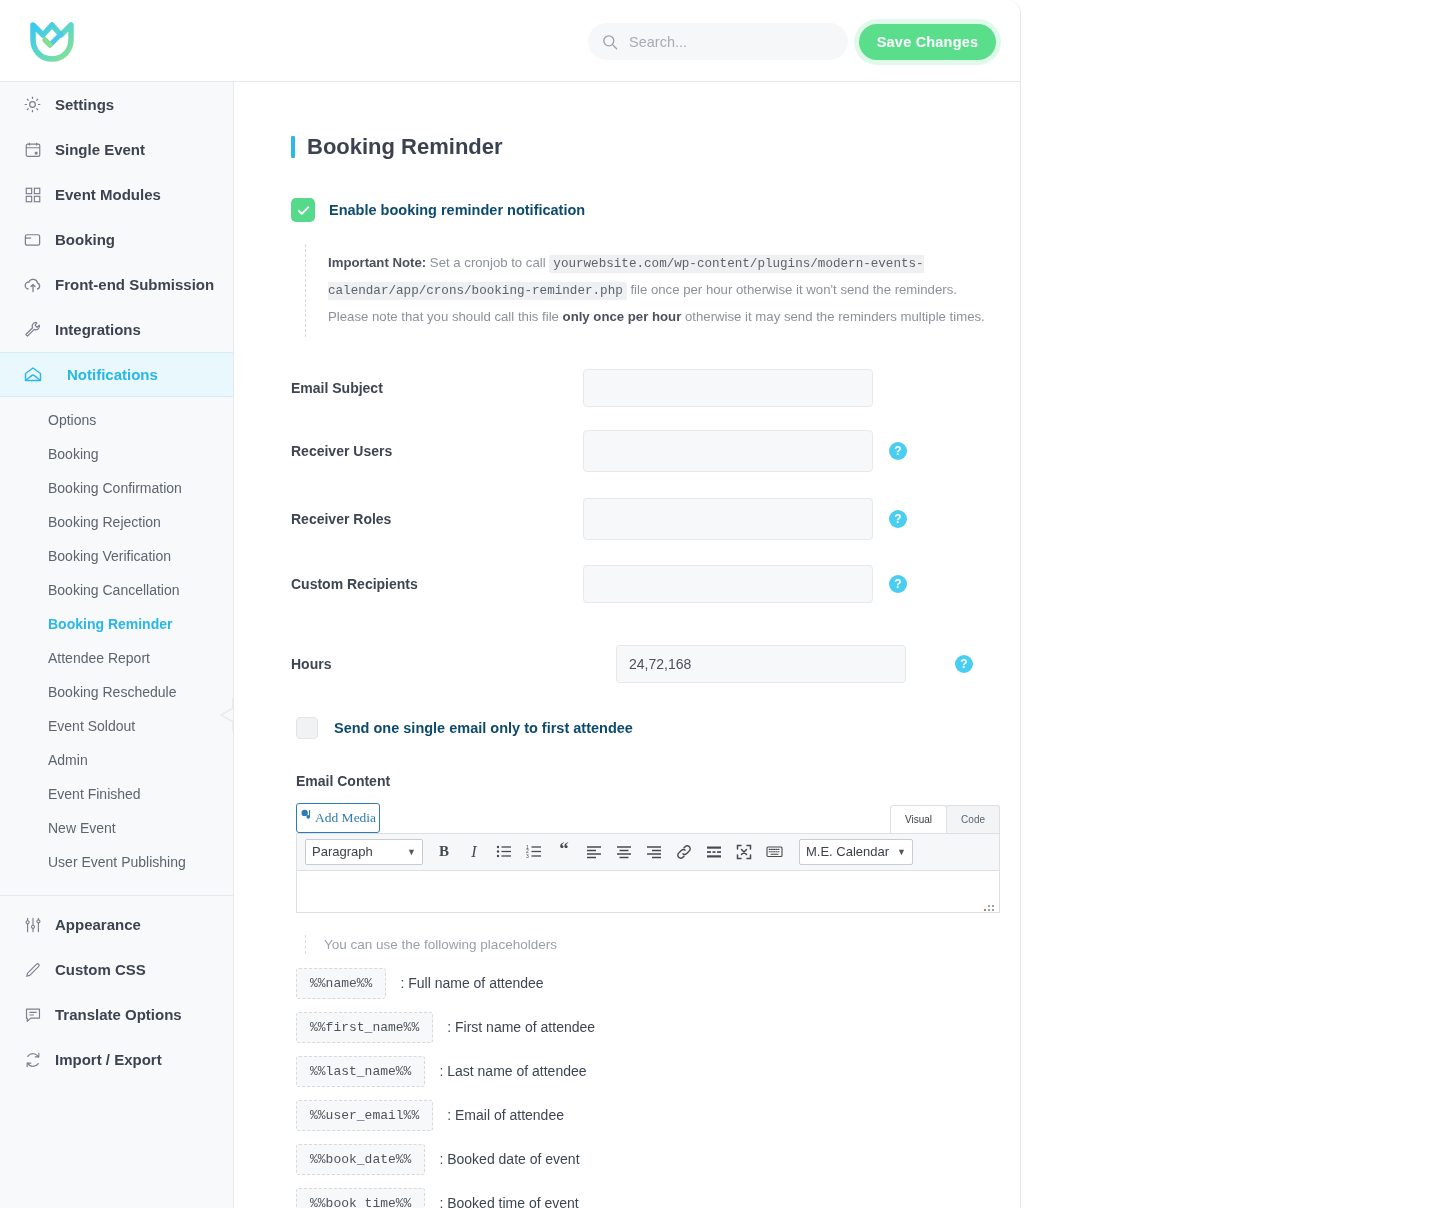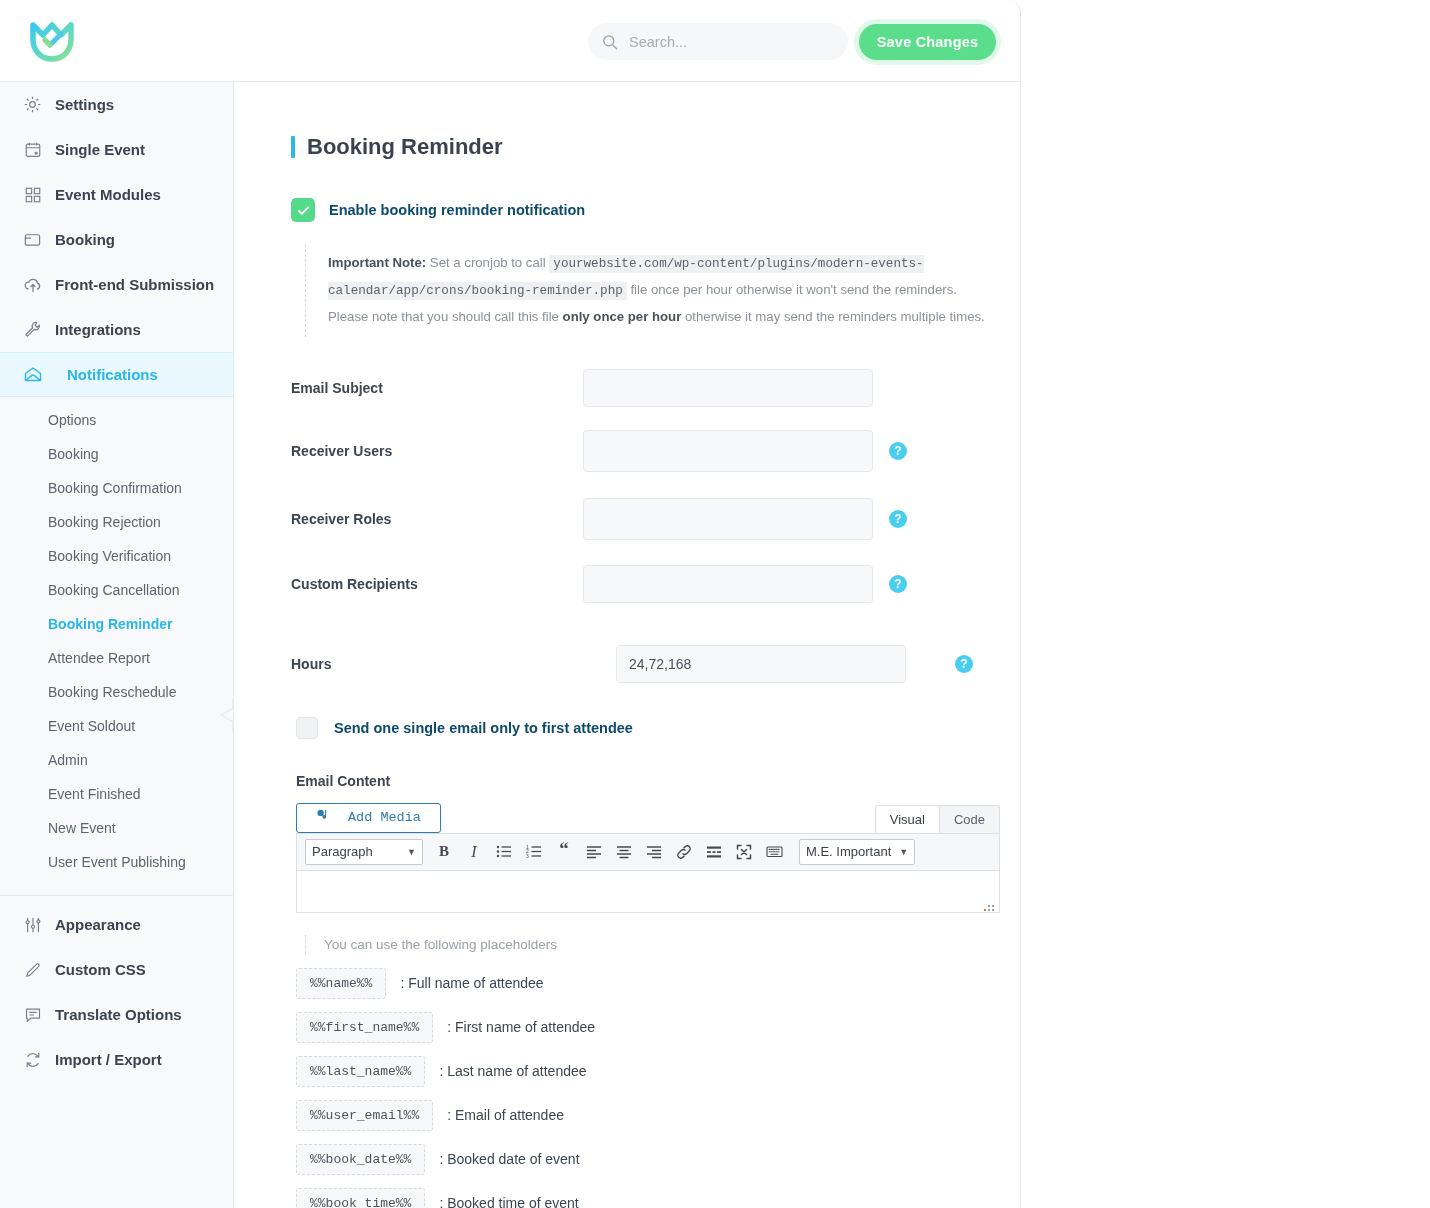--- a/index.html
+++ b/index.html
@@ -154,30 +154,30 @@
     flex: 0 0 auto; cursor: pointer;
   }
   
   .ed-label {
     font-size: 14px; font-weight: bold; color: #3e4552;
     margin: 34px 0 12px 5px;
   }
   .editor { width: 704px; position: relative; }
   .ed-top { display: flex; align-items: flex-end; height: 32px; }
   .add-media {
-    display: flex; align-items: center; gap: 17px;
-    height: 30px; padding: 0 19px;
+    display: flex; align-items: center; gap: 0;
+    height: 30px; padding: 0 3px;
     background: #ffffff; border: 1px solid #2f7cb5; border-radius: 3px;
     color: #2f7cb5; font-size: 13.5px; cursor: pointer;
-    font-family: Liberation Mono, monospace;
+    font-family: Liberation Serif, serif;
   }
   .tabs { margin-left: auto; display: flex; align-items: flex-end; }
   .tab {
     height: 28px; line-height: 27px; padding: 0 14px;
-    font-size: 13px; color: #5a6571; cursor: pointer;
+    font-size: 10px; color: #5a6571; cursor: pointer;
     border: 1px solid #dcdfe3; border-bottom: none;
     background: #f3f4f6;
     border-top-left-radius: 3px; border-top-right-radius: 3px;
   }
   .tab.active { background: #ffffff; color: #3a4149; }
   .tab + .tab { margin-left: -1px; }
   .ed-toolbar {
     display: flex; align-items: center; gap: 0;
     height: 38px; padding: 0 8px;
     background: #f6f7f8; border: 1px solid #dcdfe3;
@@ -549,21 +549,21 @@
             <path d="M5.5 5.5l5 5M10.5 5.5l-5 5"></path>
           </svg>
         </div>
         <div class="tb-btn">
           <svg width="17" height="13" viewBox="0 0 17 13" fill="none" stroke="#444a52" stroke-width="1.1">
             <rect x="1" y="2" width="15" height="9.5" rx="1"></rect>
             <path d="M3.2 4.4h1M5.4 4.4h1M7.6 4.4h1M9.8 4.4h1M12 4.4h1M3.2 6.8h1M5.4 6.8h1M7.6 6.8h1M9.8 6.8h1M12 6.8h1M5 9.2h7" stroke-linecap="round"></path>
           </svg>
         </div>
         <div class="tb-select cal">
-          <span>M.E. Important</span>
+          <span>M.E. Calendar</span>
           <span class="caret">▼</span>
         </div>
       </div>
 
       <div class="ed-body">
         <span class="resize-handle">
           <svg width="12" height="9" viewBox="0 0 12 9" fill="#9aa0a8">
             <rect x="4" y="0" width="2" height="2"></rect>
               <rect x="8" y="0" width="2" height="2"></rect>
             <rect x="0" y="4" width="2" height="2" fill="#c47b5a"></rect>

